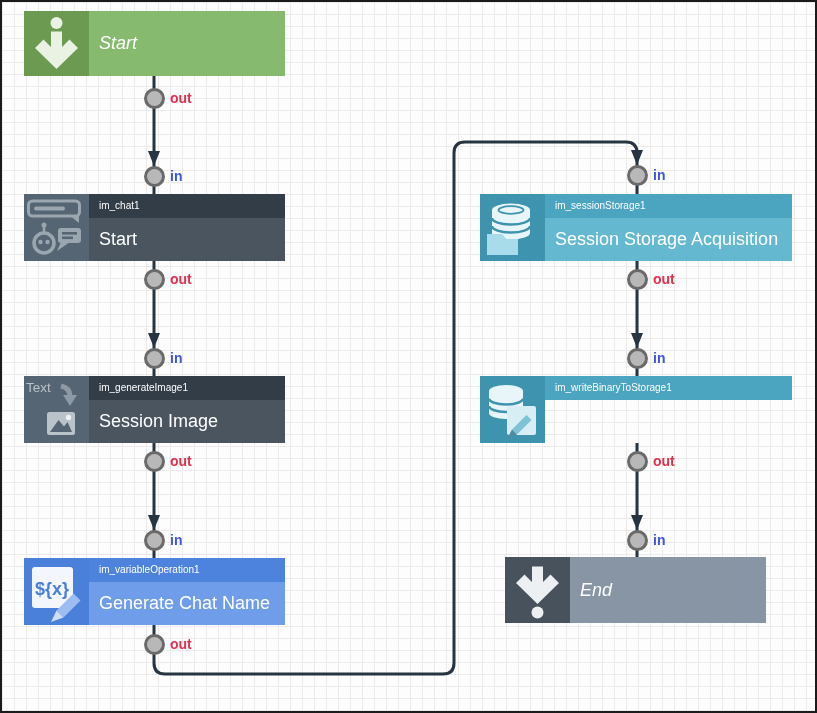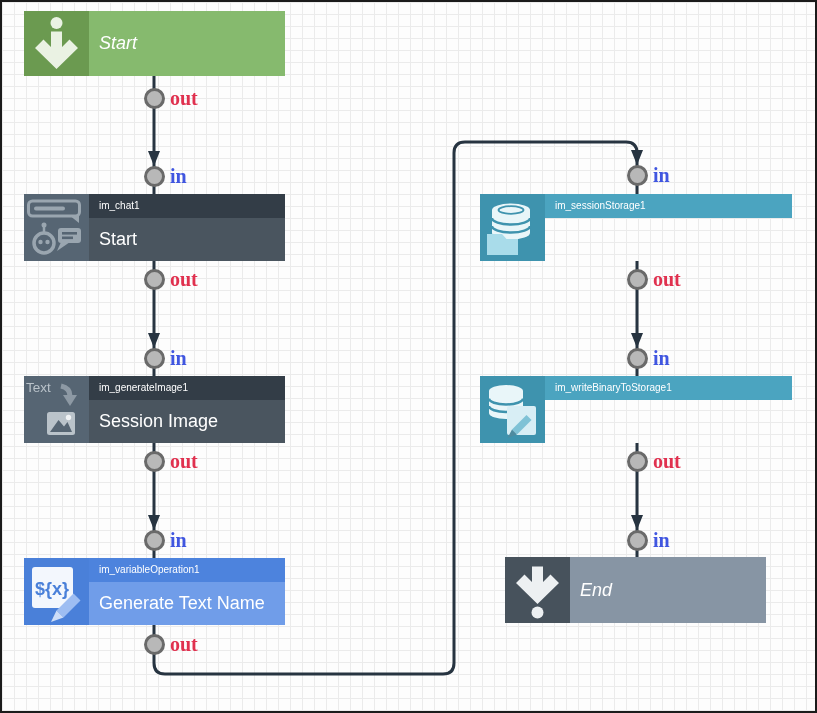--- a/index.html
+++ b/index.html
@@ -22,21 +22,21 @@
   .row-label{flex:1;display:flex;align-items:center;padding-left:10px;font-size:18px;white-space:nowrap;}
   .single-label{flex:1;display:flex;align-items:center;padding-left:10px;font-size:18px;font-style:italic;}
   
   .n-start .icon-area{background:#6b9a50;} .n-start .single-label{background:#86ba6e;}
   .n-gray .icon-area{background:#566573;} .n-gray .row-title{background:#333d47;} .n-gray .row-label{background:#4a555f;}
   .n-blue .icon-area{background:#4a80d9;} .n-blue .row-title{background:#4d83dd;} .n-blue .row-label{background:#709de9;}
   .n-teal .icon-area{background:#3e93ae;} .n-teal .row-title{background:#4ba4c0;} .n-teal .row-label{background:#64b8d0;}
   .n-end .icon-area{background:#47525c;} .n-end .single-label{background:#8795a4;}
   .port{position:absolute;width:15px;height:15px;border-radius:50%;
     background:#b8b8b8;border:3px solid #6a6a6a;z-index:3;}
-  .port-label{position:absolute;z-index:3;font-size:20px;font-weight:bold;line-height:16px;font-family:Liberation Serif, serif;}
+  .port-label{position:absolute;z-index:3;font-size:14px;font-weight:bold;line-height:16px;}
   .port-label.out{color:#e0314f;}
   .port-label.in{color:#4056e0;}
 </style>
 </head>
 <body>
 
 <div class="canvas">
 
   <svg class="wires" width="817" height="713" viewBox="0 0 817 713">
     <g>
@@ -119,37 +119,38 @@
     <div class="icon-area">
       <svg width="65" height="65" viewBox="0 0 65 65">
         <rect x="8" y="8" width="41" height="41" rx="3" fill="#f3f7fd"></rect>
         <text x="11" y="36" font-size="18" font-weight="bold" fill="#4a80d9">${x}</text>
         <polygon points="32.5,51.5 49.5,34.5 56.5,41.5 39.5,58.5" fill="#9dbdf2"></polygon>
         <polygon points="32.5,51.5 39.5,58.5 27,63" fill="#cdddf8"></polygon>
       </svg>
     </div>
     <div class="rows">
       <div class="row-title">im_variableOperation1</div>
-      <div class="row-label">Generate Text Name</div>
+      <div class="row-label">Generate Chat Name</div>
     </div>
   </div>
 
   <div class="node n-teal" style="left:478px;top:192px;width:312px;height:67px;">
     <div class="icon-area">
       <svg width="65" height="65" viewBox="0 0 65 65">
         <path d="M12 15 v23 a19 6.5 0 0 0 38 0 v-23" fill="#e9f6f9"></path>
         <ellipse cx="31" cy="15" rx="19" ry="6.5" fill="#e9f6f9"></ellipse>
         <path d="M12 23 a19 6.5 0 0 0 38 0" fill="none" stroke="#3e93ae" stroke-width="2.5"></path>
         <path d="M12 31 a19 6.5 0 0 0 38 0" fill="none" stroke="#3e93ae" stroke-width="2.5"></path>
         <ellipse cx="31" cy="15" rx="12.5" ry="3.8" fill="none" stroke="#3e93ae" stroke-width="1.8"></ellipse>
         <path d="M7 39 h15 l4.5 5 h11.5 v16 H7 Z" fill="#a9dcea"></path>
       </svg>
     </div>
     <div class="rows">
       <div class="row-title">im_sessionStorage1</div>
+      <div class="row-label">Session Storage Acquisition</div>
     </div>
   </div>
 
   <div class="node n-teal" style="left:478px;top:374px;width:312px;height:67px;">
     <div class="icon-area">
       <svg width="65" height="65" viewBox="0 0 65 65">
         <path d="M9 14 v22 a17 6 0 0 0 34 0 v-22" fill="#e9f6f9"></path>
         <ellipse cx="26" cy="14" rx="17" ry="6" fill="#e9f6f9"></ellipse>
         <path d="M9 21.5 a17 6 0 0 0 34 0" fill="none" stroke="#3e93ae" stroke-width="2.5"></path>
         <path d="M9 29 a17 6 0 0 0 34 0" fill="none" stroke="#3e93ae" stroke-width="2.5"></path>

